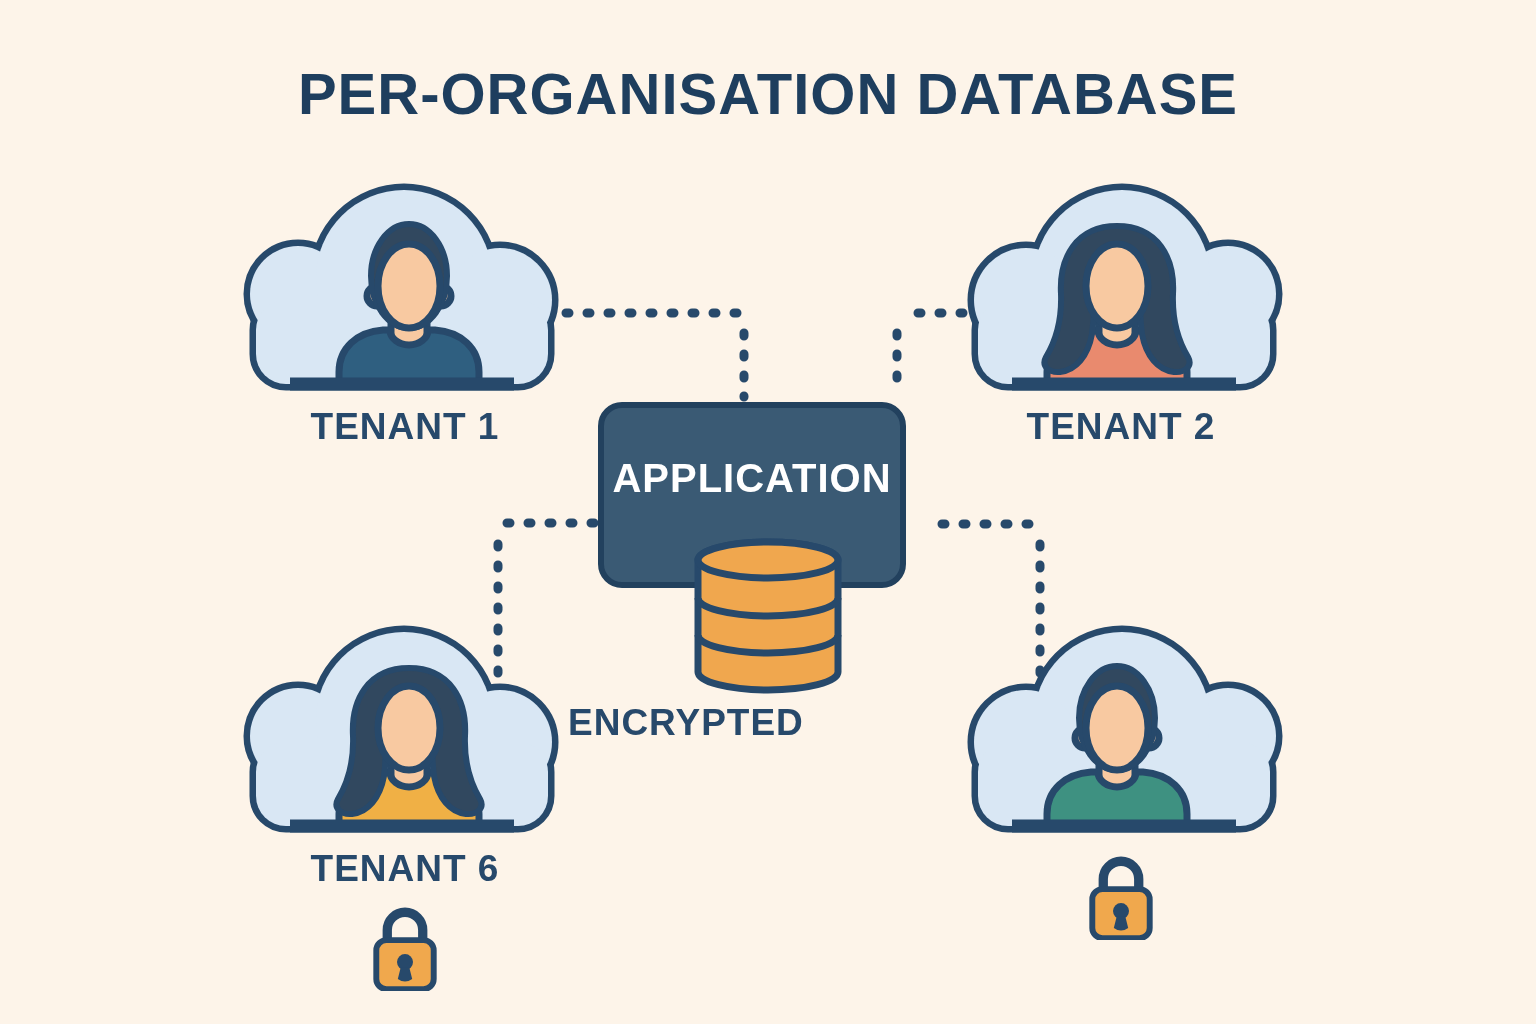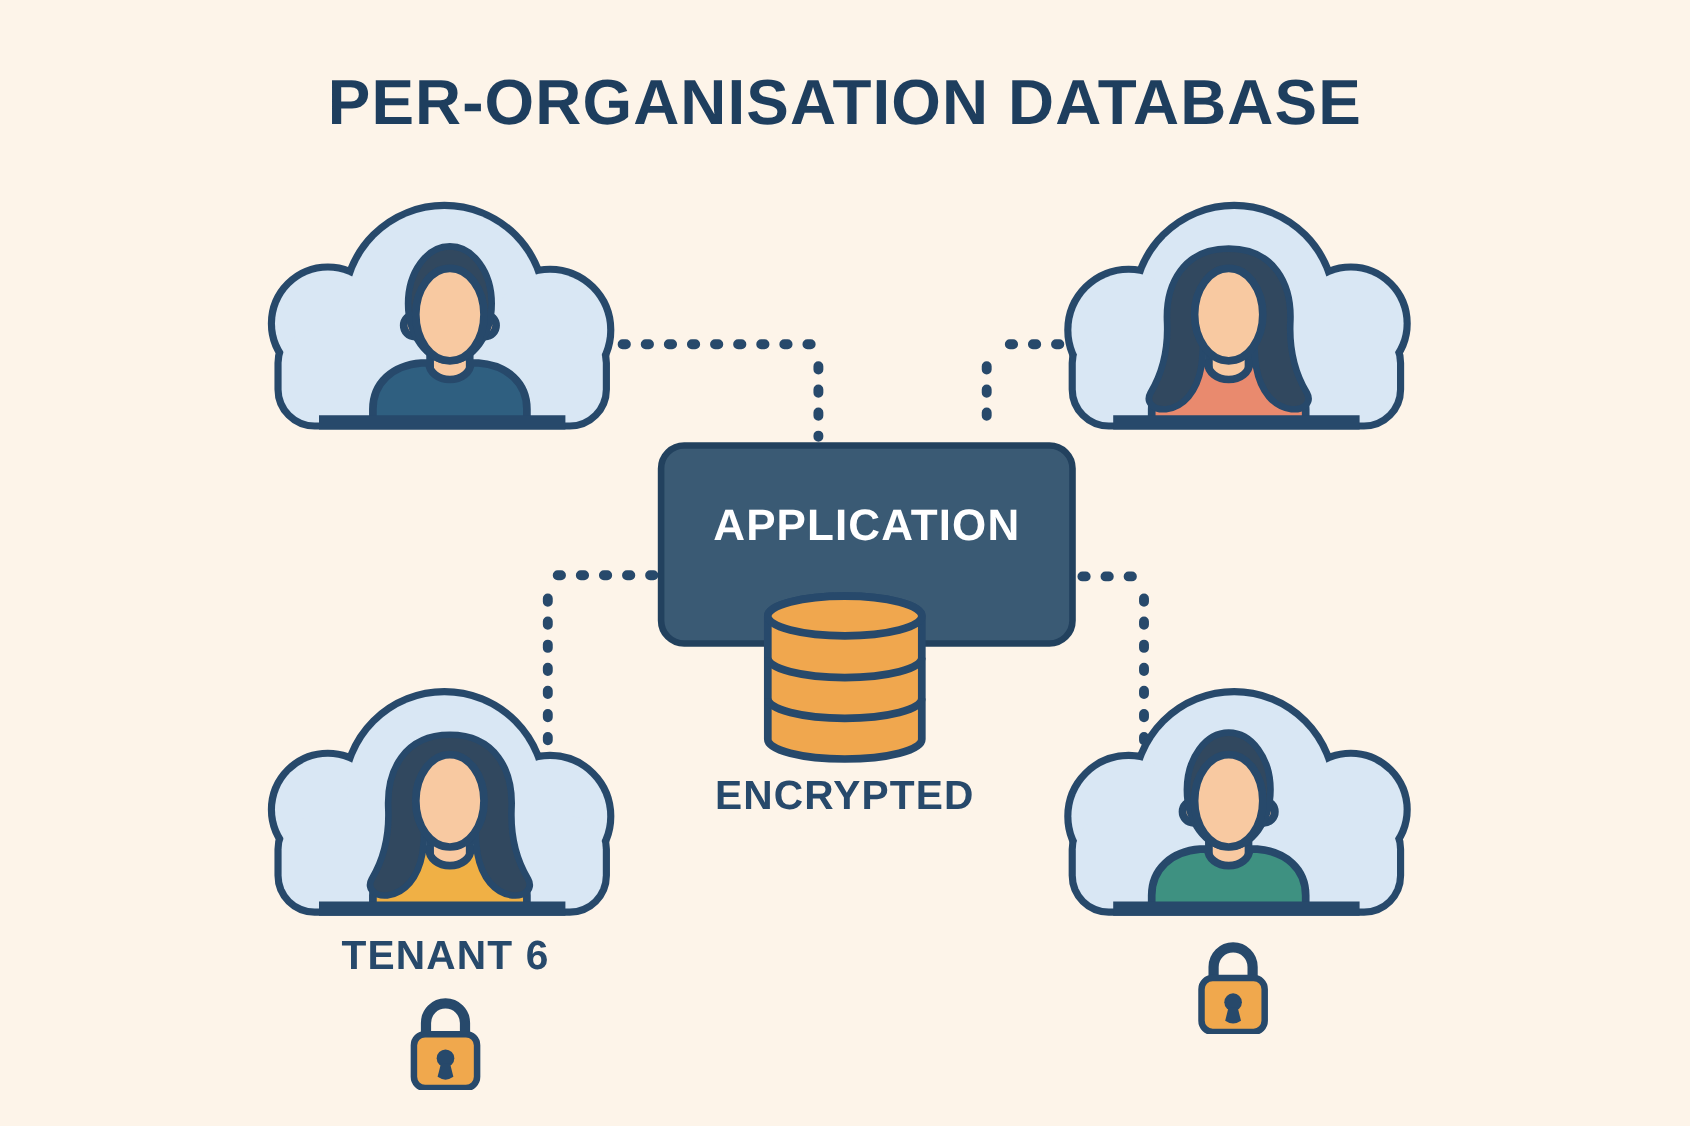--- a/index.html
+++ b/index.html
@@ -30,32 +30,32 @@
   .cloud-bottomline{stroke:var(--outline,#27496b);stroke-width:13px;fill:none;}
   .p-neck{fill:var(--skin,#f8c9a1);stroke:var(--outline,#27496b);stroke-width:7px;}
   .p-torso{fill:var(--shirt,#888);stroke:var(--outline,#27496b);stroke-width:7px;stroke-linejoin:round;}
   .p-ear{fill:var(--skin,#f8c9a1);stroke:var(--outline,#27496b);stroke-width:7px;}
   .p-hair{fill:var(--hair,#31485f);stroke:var(--outline,#27496b);stroke-width:6px;stroke-linejoin:round;}
   .p-face{fill:var(--skin,#f8c9a1);stroke:var(--outline,#27496b);stroke-width:7px;}
   .avatar-svg.male .female-parts{display:none;}
   .avatar-svg.female .male-parts{display:none;}
 
   
-  .app-box{position:absolute;left:598px;top:402px;width:380px;height:186px;box-sizing:border-box;
+  .app-box{position:absolute;left:598px;top:402px;width:308px;height:186px;box-sizing:border-box;
            background:var(--app-box-fill,#3a5a74);border:6px solid var(--app-box-border,#22415e);
            border-radius:24px;display:flex;align-items:center;justify-content:center;
            padding-bottom:34px;}
   .app-label{color:var(--app-text,#fff);font-size:40px;font-weight:bold;letter-spacing:1px;}
 
   
   .db-svg{position:absolute;left:688px;top:538px;width:160px;height:156px;overflow:visible;}
   .db-shape{fill:var(--db-fill,#f0a74e);stroke:var(--outline,#27496b);stroke-width:7px;stroke-linejoin:round;}
   .db-line{fill:none;stroke:var(--outline,#27496b);stroke-width:7px;}
 
-  .db-label{position:absolute;left:568px;top:702px;width:400px;text-align:center;
+  .db-label{position:absolute;left:568px;top:702px;width:400px;text-align:left;
             color:var(--label-text,#27496b);font-size:37px;font-weight:bold;line-height:42px;letter-spacing:1px;}
 
   
   .connectors{position:absolute;left:0;top:0;width:1536px;height:1024px;pointer-events:none;}
   .connectors line{stroke:var(--connector,#27496b);stroke-width:9px;stroke-dasharray:3 18;stroke-linecap:round;}
 
   
   .lock-shackle{fill:none;stroke:var(--outline,#27496b);stroke-width:11px;}
   .lock-body{fill:var(--lock-fill,#f0a84d);stroke:var(--outline,#27496b);stroke-width:7px;}
   .lock-keyhole{fill:var(--outline,#27496b);}
@@ -121,20 +121,21 @@
           C 194 174 206 188 222 190
           C 233 191 241 184 236 175
           C 227 160 220 140 221 112
           C 223 76 206 44 165 44 Z"></path>
       </g>
       <ellipse class="p-face" cx="165" cy="104" rx="31" ry="42"></ellipse>
     </g>
     <path class="cloud-bottomline" d="M 46 202 H 270"></path>
   </svg>
 </div>
+    <div class="tenant-label">TENANT 1</div>
   </div>
 
   <div class="tenant pos-top-right">
     <div class="cloud-slot">
   <svg class="avatar-svg female mirror" viewBox="0 0 322 215" xmlns="http://www.w3.org/2000/svg" style="--shirt: #e98a6e;">
     <clipPath class="cloud-clip" id="cc1">
       <circle cx="54" cy="112" r="48"></circle>
       <circle cx="160" cy="96" r="88"></circle>
       <circle cx="256" cy="118" r="52"></circle>
       <rect x="12" y="118" width="292" height="84" rx="30"></rect>
@@ -171,20 +172,21 @@
           C 194 174 206 188 222 190
           C 233 191 241 184 236 175
           C 227 160 220 140 221 112
           C 223 76 206 44 165 44 Z"></path>
       </g>
       <ellipse class="p-face" cx="165" cy="104" rx="31" ry="42"></ellipse>
     </g>
     <path class="cloud-bottomline" d="M 46 202 H 270"></path>
   </svg>
 </div>
+    <div class="tenant-label">TENANT 2</div>
   </div>
 
   <div class="tenant pos-bottom-left">
     <div class="cloud-slot">
   <svg class="avatar-svg female" viewBox="0 0 322 215" xmlns="http://www.w3.org/2000/svg" style="--shirt: #f0b045;">
     <clipPath class="cloud-clip" id="cc2">
       <circle cx="54" cy="112" r="48"></circle>
       <circle cx="160" cy="96" r="88"></circle>
       <circle cx="256" cy="118" r="52"></circle>
       <rect x="12" y="118" width="292" height="84" rx="30"></rect>

